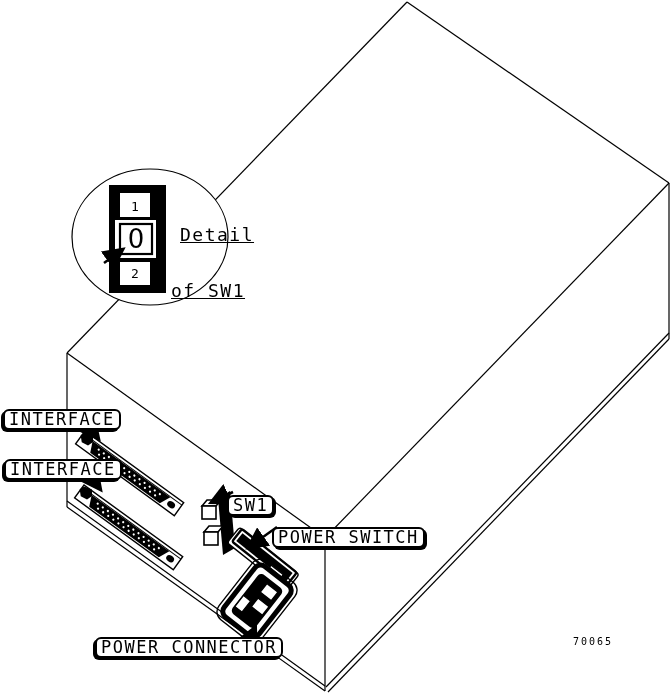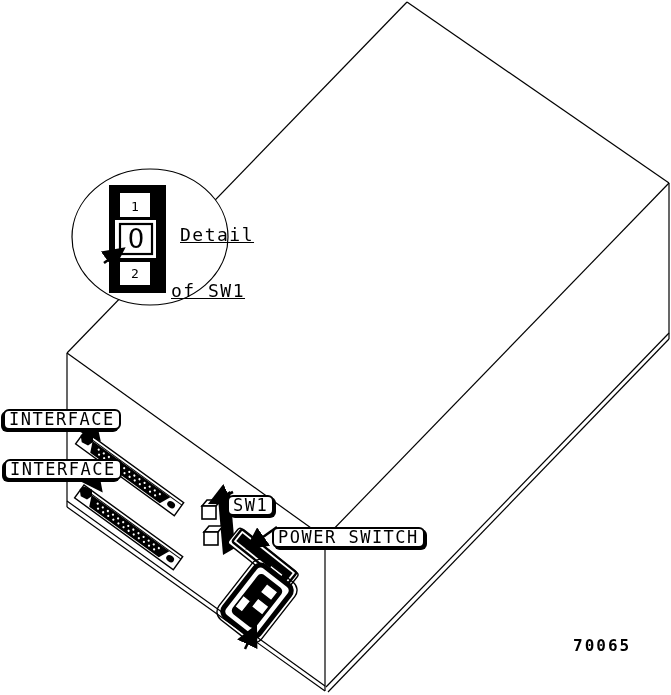--- a/index.html
+++ b/index.html
@@ -7,21 +7,21 @@
          font-family:"DejaVu Sans Mono", monospace;color:#000;}
   #art{position:absolute;left:0;top:0;}
   .callout{position:absolute;background:#fff;border:2px solid #000;border-radius:6px;
            padding:1px 4px;font-size:17px;letter-spacing:1.5px;white-space:nowrap;
            line-height:15px;z-index:5;}
   .shadow-l{box-shadow:-2px 2px 0 #000;}
   .shadow-r{box-shadow:2px 2px 0 #000;margin-top:24px;}
   .caption{position:absolute;font-size:18px;letter-spacing:1.5px;white-space:nowrap;z-index:4;text-decoration:underline;}
   .digit{position:absolute;text-align:center;font-size:13px;line-height:22px;z-index:4;}
   .digit-big{font-family:"DejaVu Sans", sans-serif;font-size:26px;line-height:30px;}
-  .partnum{position:absolute;font-size:16px;letter-spacing:2px;z-index:4;font-weight:bold;}
+  .partnum{position:absolute;font-size:10px;letter-spacing:2px;z-index:4;}
 </style>
 </head>
 <body>
 
 <div id="stage">
 
   <svg id="art" width="671" height="695" viewBox="0 0 671 695">
     <defs>
       <marker id="arr" viewBox="0 0 10 10" refX="8" refY="5" markerWidth="9" markerHeight="9" orient="auto">
         <path d="M0,0 L10,5 L0,10 Z" fill="#000"></path>
@@ -172,16 +172,17 @@
 
 
   <div class="callout shadow-l" style="left:3px;top:409px;">INTERFACE</div>
 
   <div class="callout shadow-l" style="left:4px;top:459px;">INTERFACE</div>
 
   <div class="callout shadow-r" style="left:227px;top:471px;">SW1</div>
 
   <div class="callout shadow-r" style="left:272px;top:503px;">POWER SWITCH</div>
 
+  <div class="callout shadow-l" style="left:95px;top:637px;">POWER CONNECTOR</div>
 
   <div class="partnum" style="left:573px;top:636px;">70065</div>
 
 </div>
 
 </body></html>

